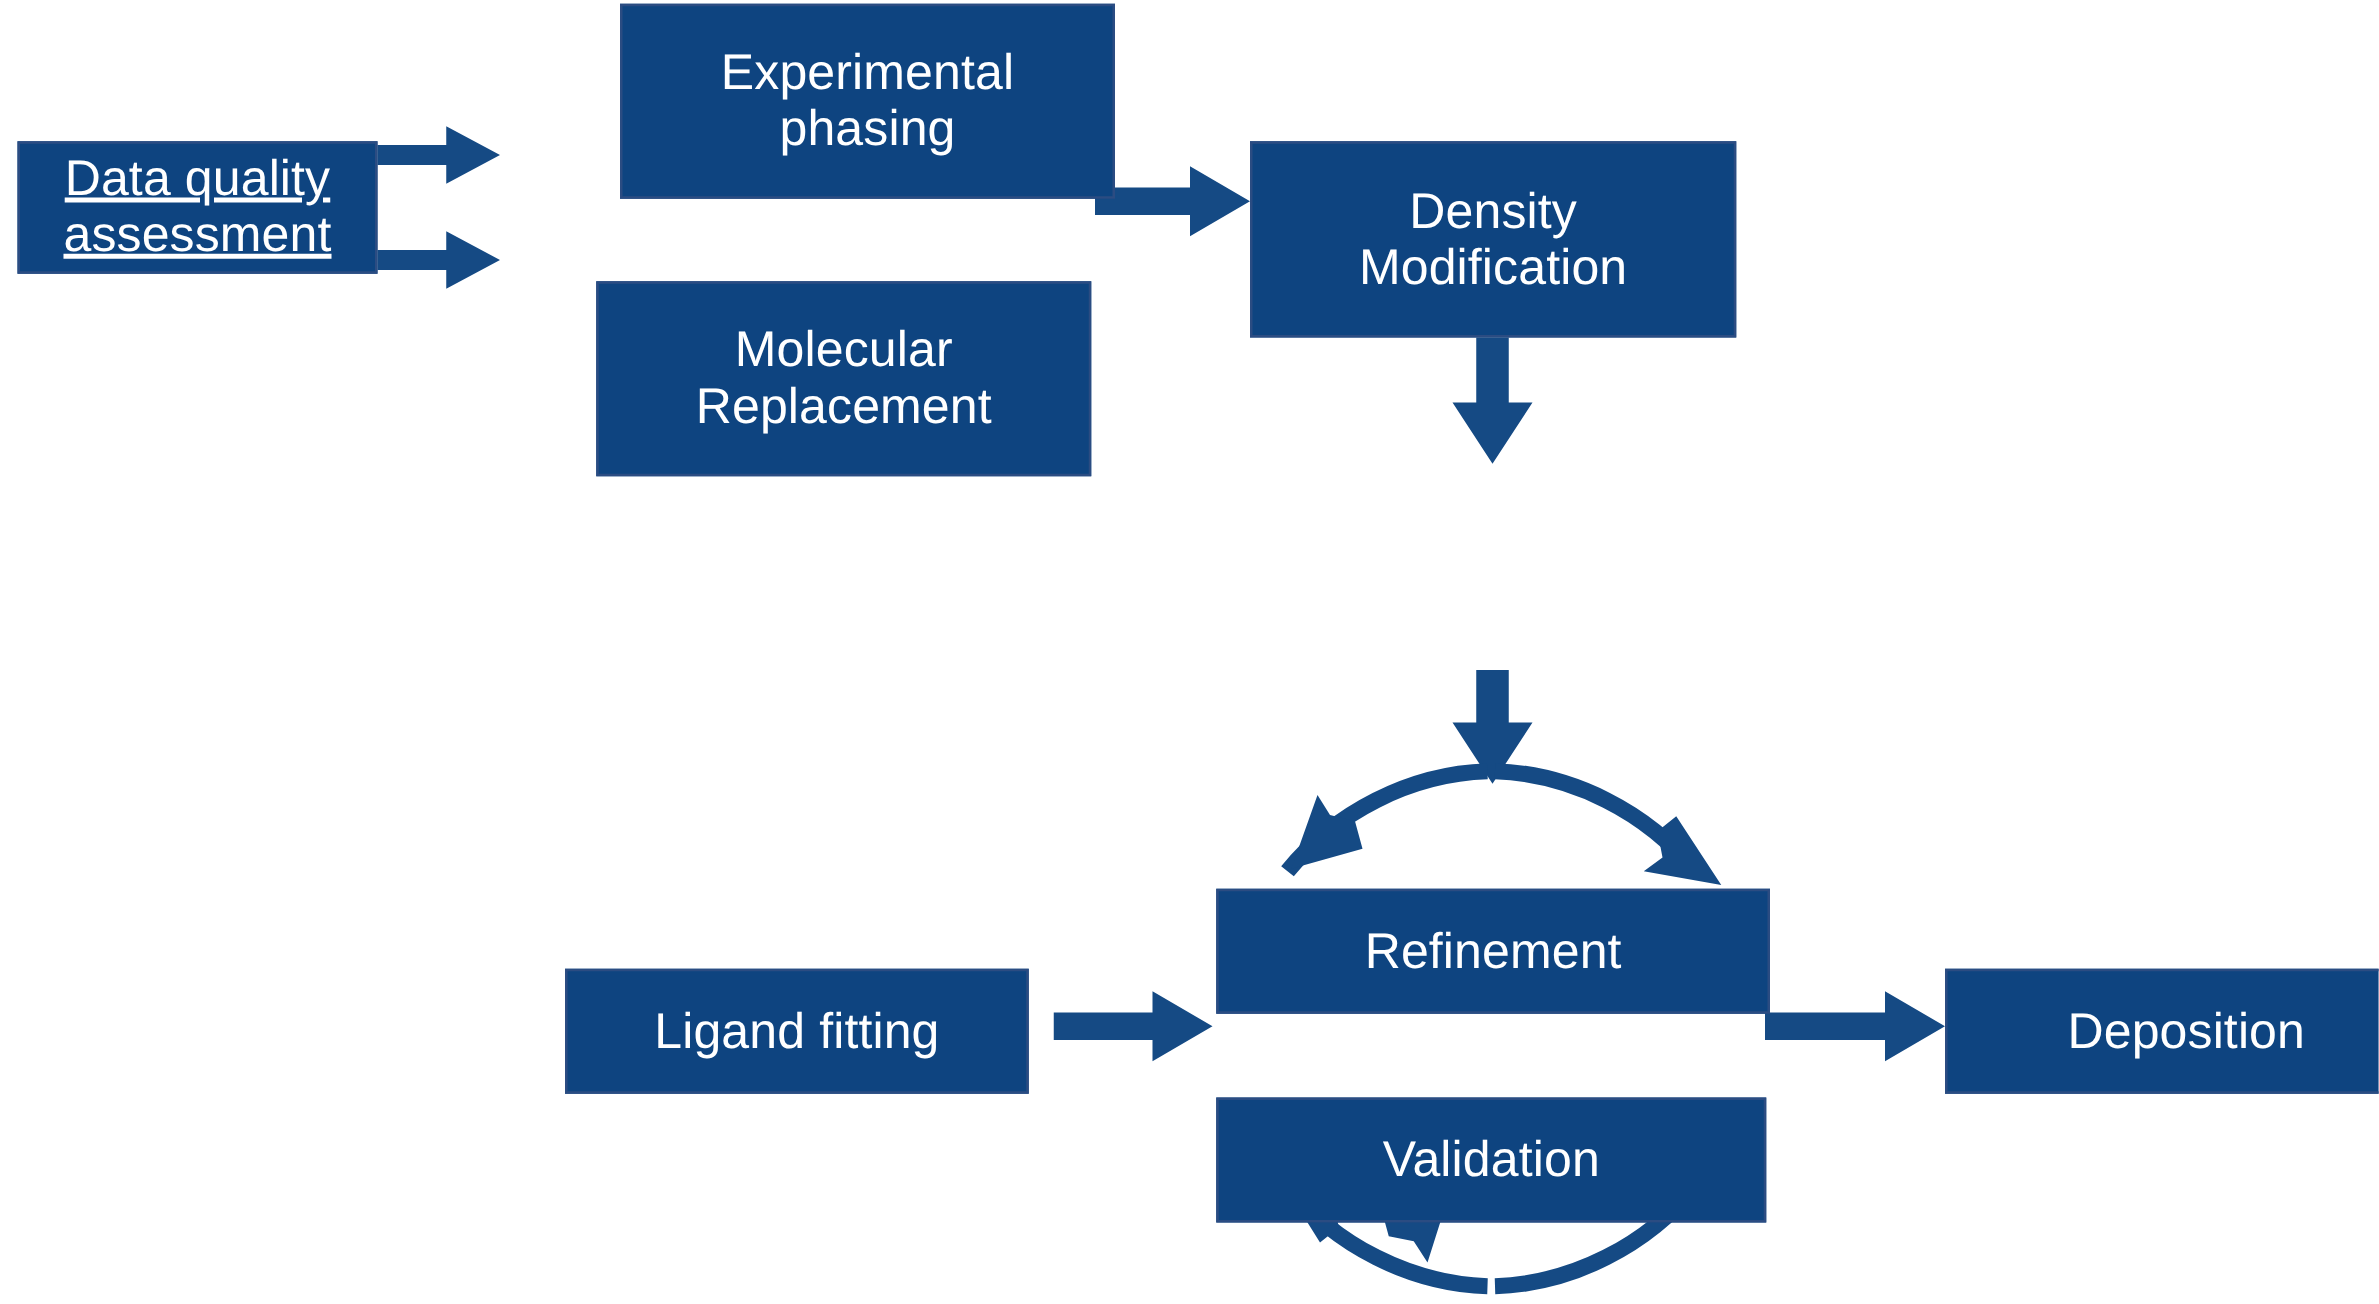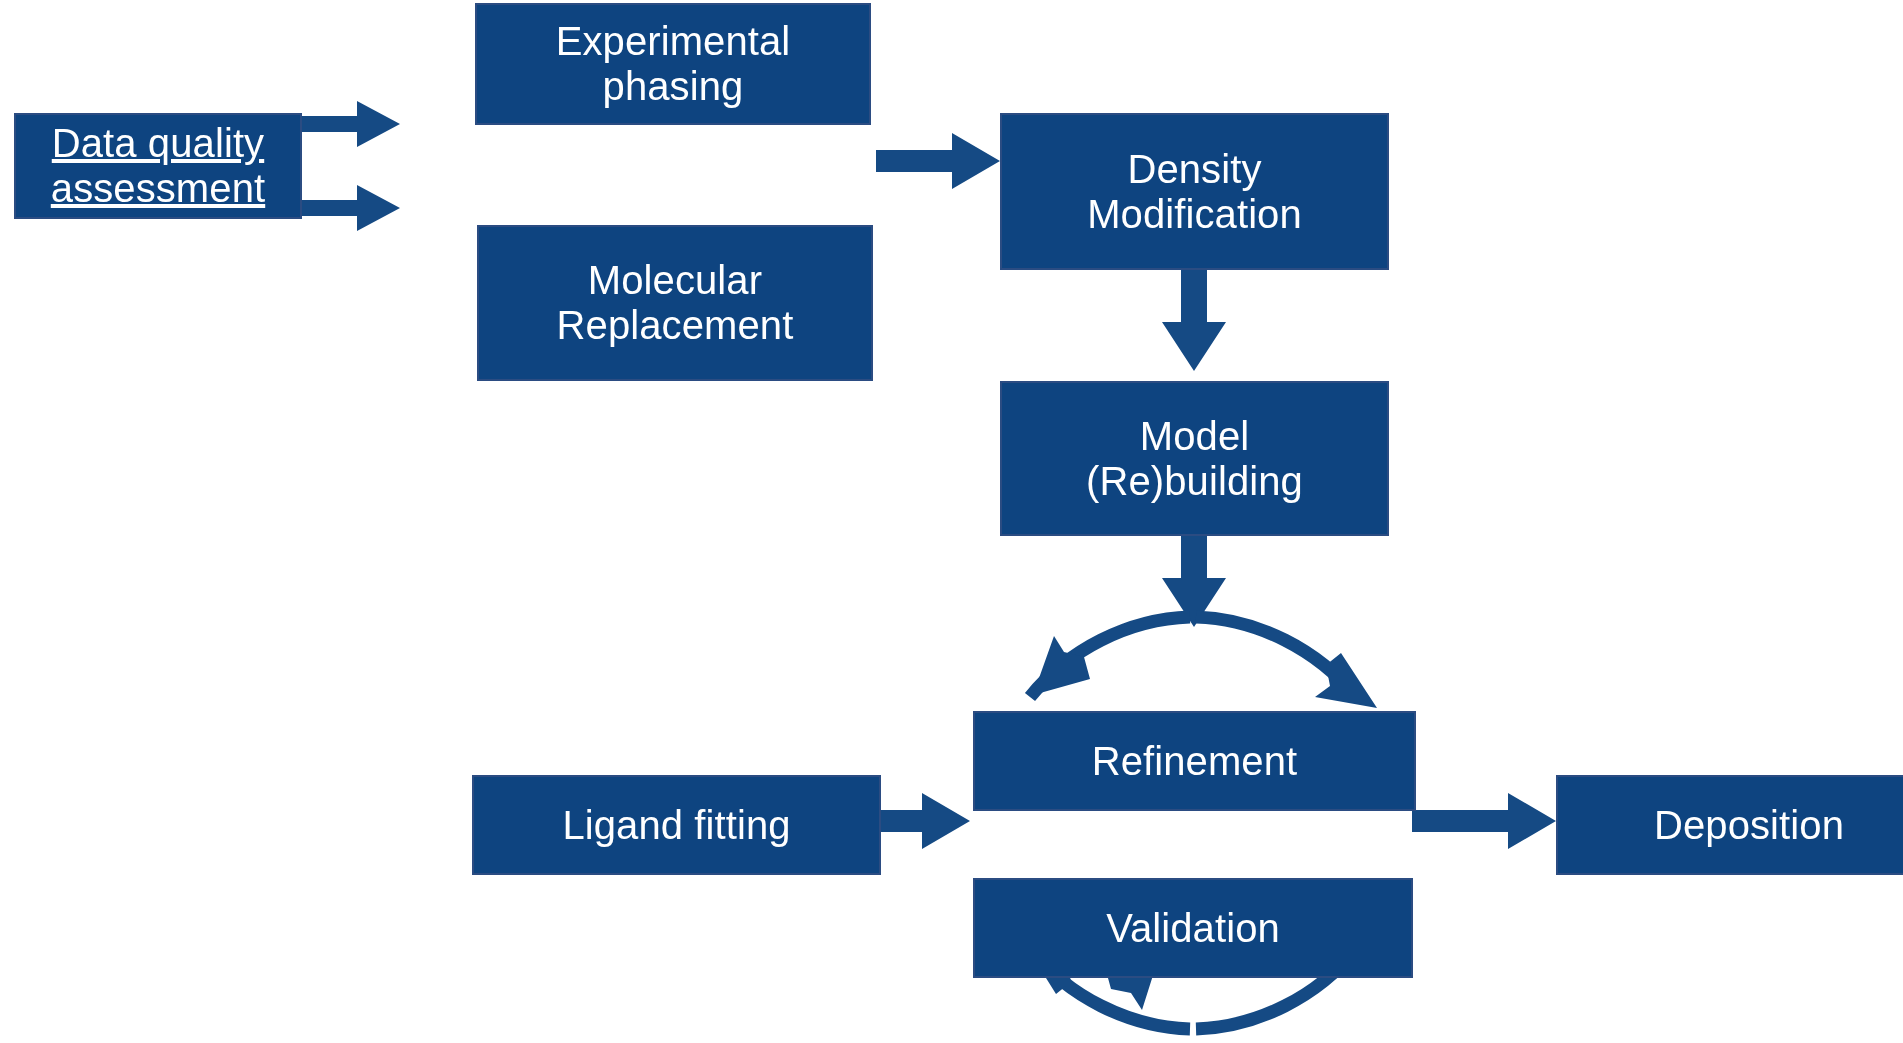--- a/index.html
+++ b/index.html
@@ -43,27 +43,27 @@
     position: absolute;
     left: 0;
     top: 0;
     width: 1903px;
     height: 1043px;
     overflow: visible;
     pointer-events: none;
   }
   
   #n-dqa      { left: 14px;   top: 113px; width: 288px; height: 106px; font-size: 40px; text-decoration: underline; }
-  #n-expphase { left: 475px;  top: 3px;   width: 396px; height: 122px; font-size: 40px; }
+  #n-expphase { left: 496px;  top: 3px;   width: 396px; height: 156px; font-size: 40px; }
   #n-molrep   { left: 477px;  top: 225px; width: 396px; height: 156px; font-size: 40px; }
   #n-densmod  { left: 1000px; top: 113px; width: 389px; height: 157px; font-size: 40px; }
   #n-model    { left: 1000px; top: 381px; width: 389px; height: 155px; font-size: 40px; }
   #n-refine   { left: 973px;  top: 695px; width: 443px; height: 100px; font-size: 40px; z-index: 5; margin-top: 16px; }
   #n-valid    { left: 973px;  top: 851px; width: 440px; height: 100px; font-size: 40px; z-index: 5; margin-top: 27px; }
-  #n-ligand   { left: 472px;  top: 775px; width: 409px; height: 100px; font-size: 40px; }
+  #n-ligand   { left: 452px;  top: 775px; width: 371px; height: 100px; font-size: 40px; }
   #n-deposit  { left: 1556px; top: 775px; width: 386px; height: 100px; font-size: 40px; }
 </style>
 </head>
 <body>
 
 <div id="canvas">
 
   <svg class="arrows" viewBox="0 0 1903 1043" xmlns="http://www.w3.org/2000/svg">
 
     <g fill="#154A84">
@@ -130,24 +130,20 @@
   <div class="node" id="n-densmod">
     <span class="lbl">Density
 Modification</span>
   </div>
 
   <div class="node" id="n-molrep">
     <span class="lbl">Molecular
 Replacement</span>
   </div>
 
-  <div class="node" id="n-model">
-    <span class="lbl">Model
-(Re)building</span>
-  </div>
 
   <div class="node" id="n-refine">
     <span class="lbl">Refinement</span>
   </div>
 
   <div class="node" id="n-valid">
     <span class="lbl">Validation</span>
   </div>
 
   <div class="node" id="n-ligand">

